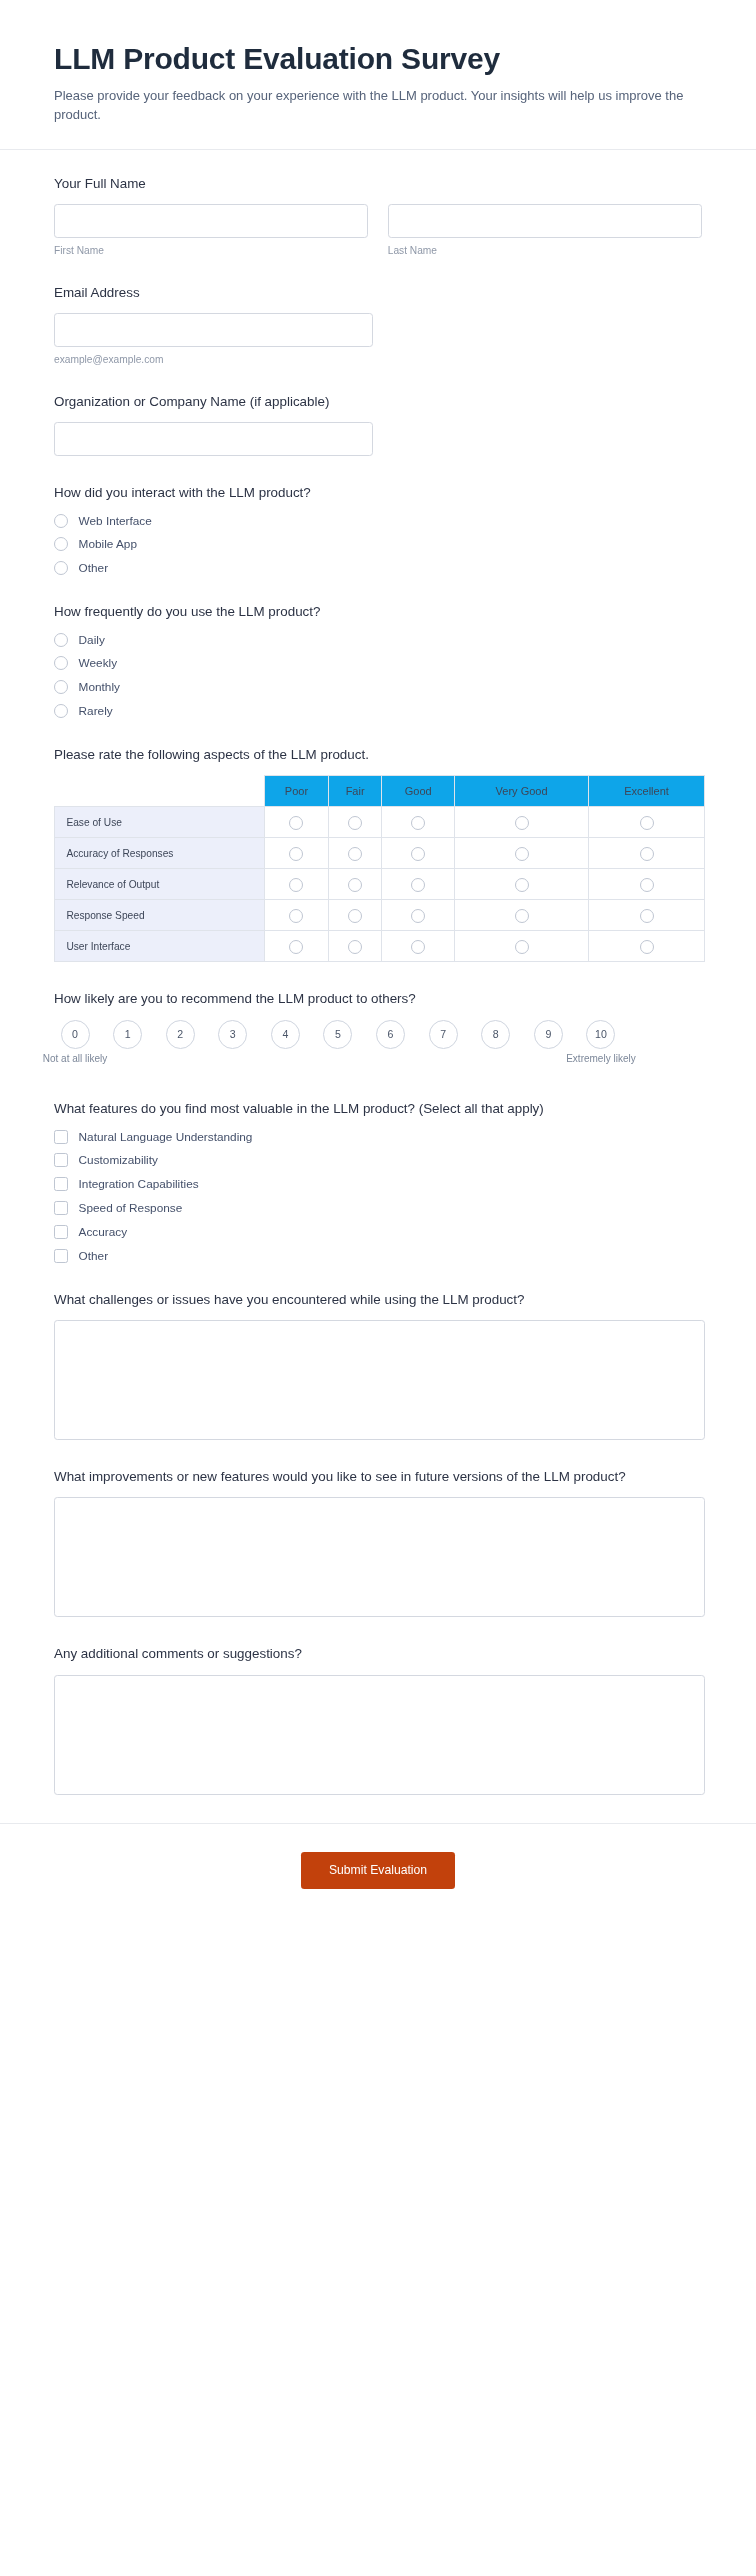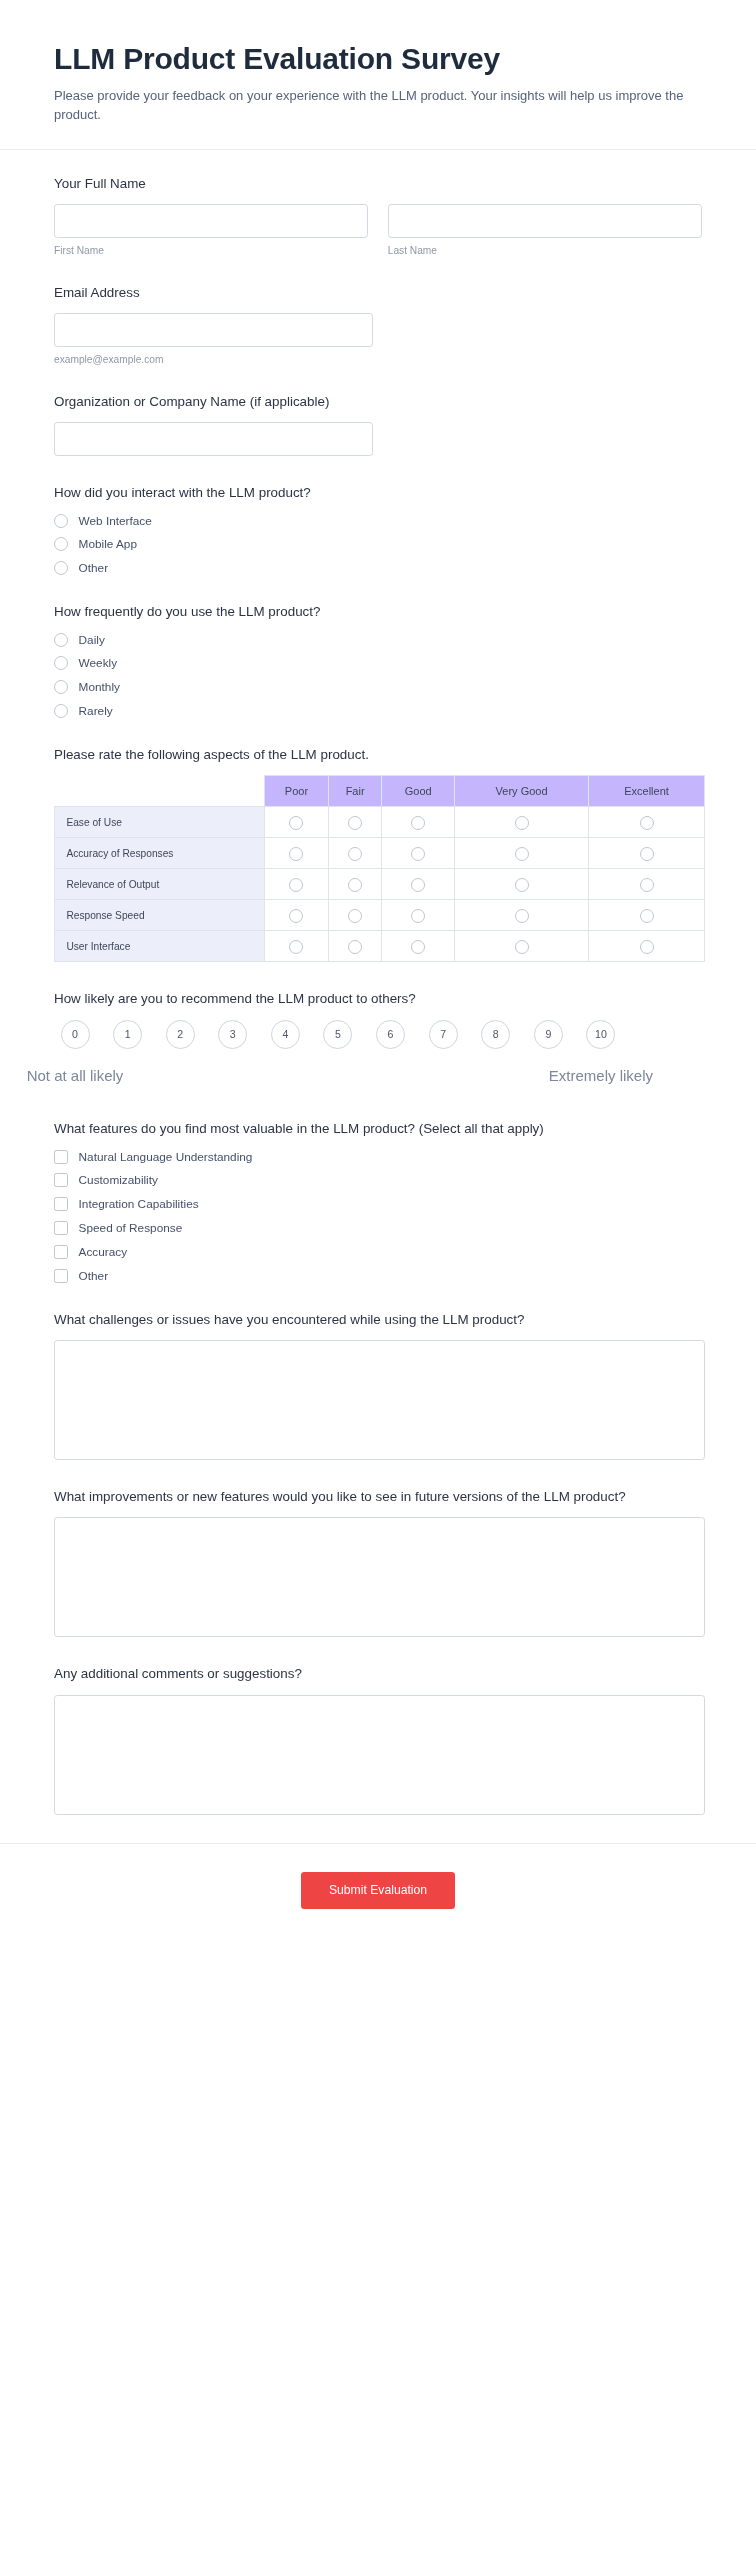--- a/index.html
+++ b/index.html
@@ -113,21 +113,21 @@
   
   .matrix {
     border-collapse: collapse;
     width: 651px;
     margin-top: 6.5px;
   }
   .matrix th, .matrix td {
     border: 0.8px solid #dfe3ea;
   }
   .matrix thead th {
-    background: #c4b5fd;
+    background: #0ea5e9;
     font-size: 11px;
     font-weight: normal;
     color: #3d4658;
     height: 31px;
     text-align: center;
   }
   .matrix thead th.corner {
     background: transparent;
     border-left: none;
     border-top: none;
@@ -176,23 +176,23 @@
     border-radius: 50%;
     border: 0.8px solid #cfd5df;
     background: #fff;
     color: #4a5568;
     font-size: 10.6px;
     display: flex;
     align-items: center;
     justify-content: center;
   }
   .scale-caption {
-    font-size: 15px;
+    font-size: 10px;
     color: #7c8799;
-    margin-top: 18px;
+    margin-top: 4px;
     white-space: nowrap;
   }
   
   .textarea {
     width: 651px;
     height: 120px;
     border: 0.8px solid #d4d8e0;
     border-radius: 3.3px;
     background: #fff;
     resize: none;
@@ -204,21 +204,21 @@
     display: block;
   }
   
   .form-footer {
     border-top: 0.8px solid #e8eaee;
     margin-top: 21px;
     padding: 28px 0 33px 0;
     text-align: center;
   }
   .submit-btn {
-    background: #ef4444;
+    background: #c2410c;
     color: #fff;
     border: none;
     border-radius: 3.3px;
     font-size: 12.2px;
     font-family: "Liberation Sans", sans-serif;
     padding: 11.4px 28px;
     cursor: pointer;
   }
   .spacer-lg { height: 8.1px; }
 </style>

